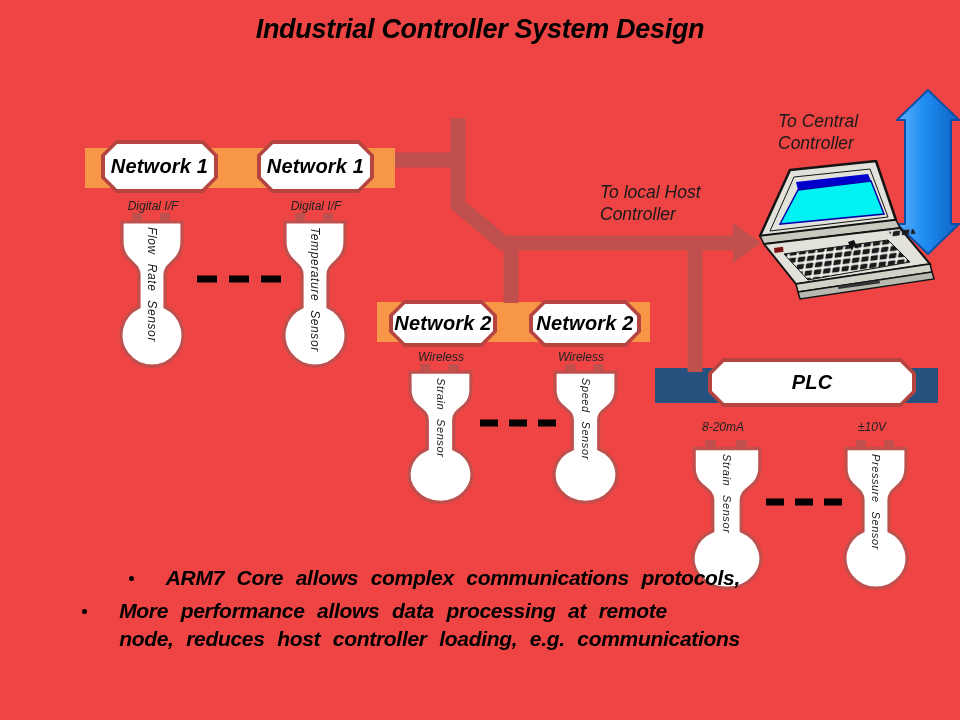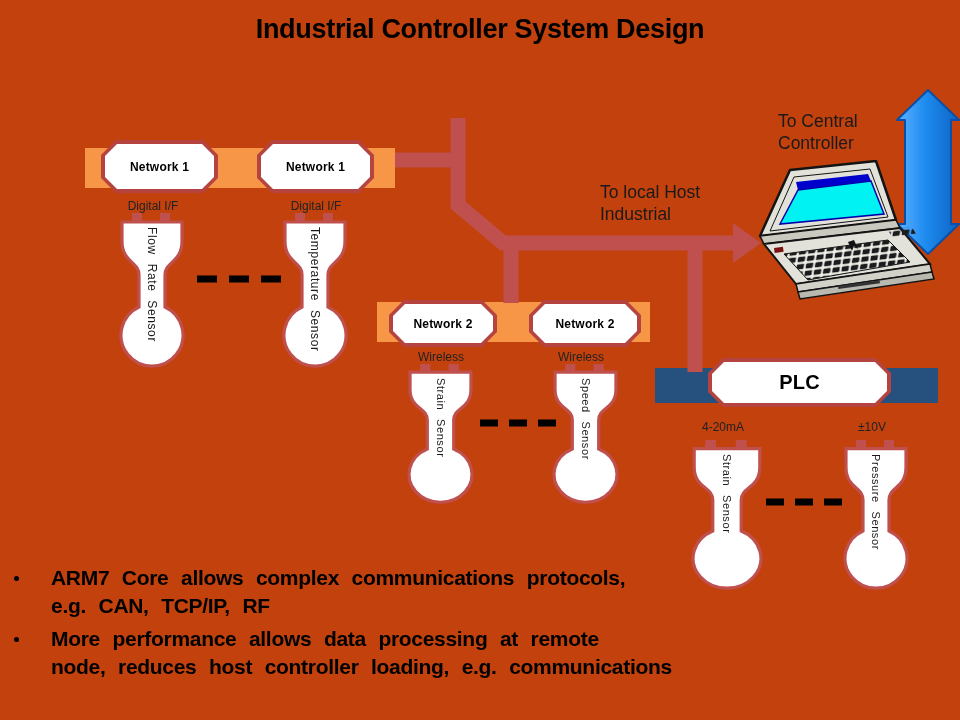--- a/index.html
+++ b/index.html
@@ -1,37 +1,37 @@
 <!DOCTYPE html>
 <html><head>
 <meta charset="utf-8">
 <style>
   html,body{margin:0;padding:0;background:#fff;}
-  .stage{position:relative;width:960px;height:720px;background:#c2410c;overflow:hidden;
-         font-family:"Liberation Sans",sans-serif;color:#000;}
+  .stage{position:relative;width:960px;height:720px;background:#ef4444;overflow:hidden;
+         font-family:"Liberation Sans",sans-serif;color:#000;font-style:italic;}
   .abs{position:absolute;}
 
   
   .title{left:0;top:14px;width:960px;text-align:center;font-size:27px;font-weight:bold;
          letter-spacing:-0.3px;color:#000;}
 
   
   .bar{position:absolute;}
   .bar.orange{background:#F79646;}
   .bar.navy{background:#26517E;}
 
   
   .oct{position:absolute;background:#B5433F;
        clip-path:polygon(15px 0,calc(100% - 15px) 0,100% 15px,100% calc(100% - 15px),
                  calc(100% - 15px) 100%,15px 100%,0 calc(100% - 15px),0 15px);}
   .oct .inner{position:absolute;inset:4px;background:#ffffff;display:flex;align-items:center;
        justify-content:center;
        clip-path:polygon(12px 0,calc(100% - 12px) 0,100% 12px,100% calc(100% - 12px),
                  calc(100% - 12px) 100%,12px 100%,0 calc(100% - 12px),0 12px);}
-  .node-label{font-weight:bold;font-size:12px;letter-spacing:0.2px;color:#000;white-space:nowrap;}
+  .node-label{font-weight:bold;font-size:20px;letter-spacing:0.2px;color:#000;white-space:nowrap;}
   .node-label.big{font-size:20px;}
 
   
   .iface{position:absolute;text-align:left;font-size:12px;color:#222;white-space:nowrap;
          transform:translateX(-50%);}
 
   
   .sensor{position:absolute;}
   .sensor svg{position:absolute;left:0;top:0;width:100%;height:100%;overflow:visible;}
   .sensor .flask{fill:#ffffff;stroke:#C0504D;stroke-width:3.2;vector-effect:non-scaling-stroke;}
@@ -45,21 +45,21 @@
   .ann{position:absolute;text-align:left;font-size:17.5px;line-height:22px;color:#1a1a1a;
        transform:translateX(-50%);}
 
   
   .overlay{position:absolute;left:0;top:0;width:960px;height:720px;pointer-events:none;}
   .busline{stroke:#C0504D;stroke-width:15;fill:none;}
   .dashline{stroke:#000;stroke-width:7;fill:none;}
 
   
   .notes{position:absolute;left:10px;top:564px;width:730px;}
-  .note-item{display:flex;gap:32px;margin-bottom:5px;}
+  .note-item{display:flex;gap:32px;margin-bottom:5px;justify-content:flex-end;}
   .bullet-dot{width:5px;height:5px;border-radius:50%;background:#000;margin-top:12px;
               margin-left:4px;flex:0 0 auto;}
   .note-lines span{display:block;font-size:21px;font-weight:bold;line-height:28px;
               letter-spacing:-0.3px;word-spacing:7px;white-space:nowrap;color:#000;}
 </style>
 </head>
 <body>
 
 <div class="stage">
 
@@ -93,31 +93,31 @@
   <div class="oct" style="left:389px;top:300px;width:108px;height:47px;">
     <div class="inner">
         <span class="node-label">Network 2</span>
       </div>
   </div>
   <div class="oct" style="left:529px;top:300px;width:112px;height:47px;">
     <div class="inner">
         <span class="node-label">Network 2</span>
       </div>
   </div>
-  <div class="oct" style="left:708px;top:358px;width:183px;height:49px;">
+  <div class="oct" style="left:708px;top:358px;width:208px;height:49px;">
     <div class="inner">
         <span class="node-label big">PLC</span>
       </div>
   </div>
 
   <div class="iface" style="left:153px;top:199px;">Digital I/F</div>
   <div class="iface" style="left:316px;top:199px;">Digital I/F</div>
   <div class="iface" style="left:441px;top:350px;">Wireless</div>
   <div class="iface" style="left:581px;top:350px;">Wireless</div>
-  <div class="iface" style="left:723px;top:420px;">4-20mA</div>
+  <div class="iface" style="left:723px;top:420px;">8-20mA</div>
   <div class="iface" style="left:872px;top:420px;">±10V</div>
 
   <div class="sensor" style="left:120px;top:213px;width:64px;height:155px;">
     <svg viewBox="0 0 64 155" preserveAspectRatio="none">
       <rect class="tab" x="12" y="0" width="10" height="9"></rect>
         <rect class="tab" x="40" y="0" width="10" height="9"></rect>
       <path class="flask" d="M2,9 L62,9 L62,28 C62,50 45,48 45,62 L45,94 A31,31 0 1,1 19,94 L19,62 C19,48 2,50 2,28 Z"></path>
     </svg>
     <div class="sensor-label">Flow Rate Sensor</div>
   </div>
@@ -155,21 +155,21 @@
   </div>
   <div class="sensor small" style="left:844px;top:440px;width:64px;height:150px;">
     <svg viewBox="0 0 64 155" preserveAspectRatio="none">
       <rect class="tab" x="12" y="0" width="10" height="9"></rect>
         <rect class="tab" x="40" y="0" width="10" height="9"></rect>
       <path class="flask" d="M2,9 L62,9 L62,28 C62,50 45,48 45,62 L45,94 A31,31 0 1,1 19,94 L19,62 C19,48 2,50 2,28 Z"></path>
     </svg>
     <div class="sensor-label">Pressure Sensor</div>
   </div>
 
-  <div class="ann" style="left:675px;top:181px;width:150px;">To local Host Industrial</div>
+  <div class="ann" style="left:675px;top:181px;width:150px;">To local Host Controller</div>
   <div class="ann" style="left:843px;top:110px;width:130px;">To Central Controller</div>
 
   <svg class="abs" style="left:893px;top:88px;width:67px;height:168px;" viewBox="0 0 67 168">
     <defs>
       <linearGradient id="bluegrad" x1="0" y1="0" x2="1" y2="0">
         <stop offset="0" stop-color="#5FB2FF"></stop>
           <stop offset="0.45" stop-color="#1E8CF0"></stop>
         <stop offset="1" stop-color="#0E63C4"></stop>
       </linearGradient>
     </defs>
@@ -200,21 +200,20 @@
     <polygon points="46,124 180,104 182,112 48,132" fill="#D2D2C8" stroke="#141414" stroke-width="1.5"></polygon>
     <polygon points="48,132 182,112 184,119 50,139" fill="#B9B9AF" stroke="#141414" stroke-width="1.5"></polygon>
     <rect x="88" y="126" width="42" height="3" transform="rotate(-8 88 126)" fill="#333"></rect>
   </svg>
 
   <div class="notes">
     <div class="note-item">
       <div class="bullet-dot"></div>
       <div class="note-lines">
         <span>ARM7 Core allows complex communications protocols,</span>
-        <span>e.g. CAN, TCP/IP, RF</span>
       </div>
     </div>
     <div class="note-item">
       <div class="bullet-dot"></div>
       <div class="note-lines">
         <span>More performance allows data processing at remote</span>
         <span>node, reduces host controller loading, e.g. communications</span>
       </div>
     </div>
   </div>

